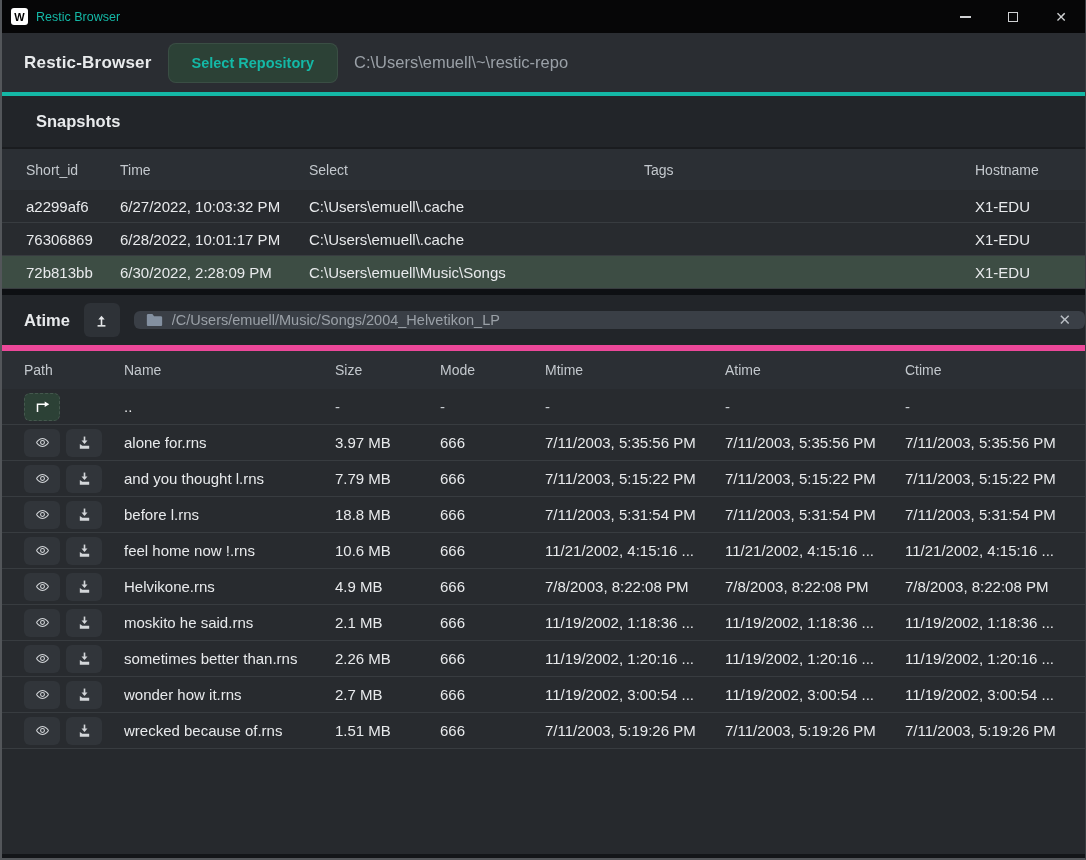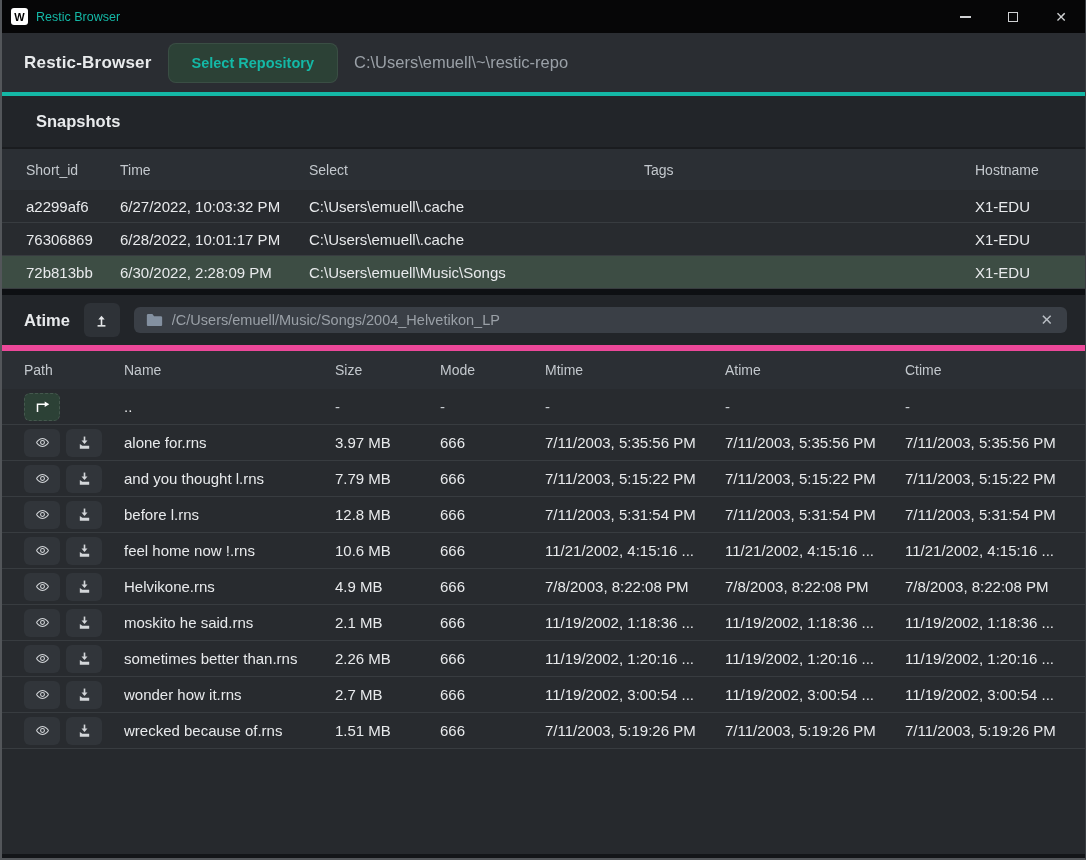--- a/index.html
+++ b/index.html
@@ -46,21 +46,21 @@
     font-size:15px; cursor:pointer; }
   .snap-row.selected{ background:var(--selected_row,#3d4d44); }
   .gapbar{ height:6px; background:#0e1013; flex:0 0 auto; }
 
   
   .files-bar{ height:50px; background:var(--base_bg,#222529); display:flex; align-items:center;
     padding-left:22px; gap:14px; flex:0 0 auto; }
   .files-title{ font-size:16.5px; font-weight:bold; }
   .up-btn{ width:36px; height:34px; border:none; border-radius:6px; background:#2e3237; cursor:pointer;
     display:flex; align-items:center; justify-content:center; }
-  .path-box{ flex:1; margin-right:18px; height:26px; background:var(--input_bg,#3a3f46); border-radius:6px;
+  .path-box{ flex:1; height:18px; background:var(--input_bg,#3a3f46); border-radius:6px;
     display:flex; align-items:center; gap:9px; padding:0 12px; cursor:text; }
   .path-text{ color:var(--text_muted,#a0a6ad); font-size:14.5px; flex:1; white-space:nowrap; overflow:hidden; }
   .clear-btn{ background:none; border:none; color:#b9bec4; font-size:15px; cursor:pointer; padding:0 2px; }
 
   
   .files-grid{ display:grid; grid-template-columns:100px 211px 105px 105px 180px 180px 1fr; align-items:center; padding:0 22px; }
   .files-header{ height:44px; background:var(--panel_header_bg,#2b2f34); border-top:6px solid #ec4899; }
   .frow{ height:36px; background:var(--row_bg,#282b2f); border-bottom:1px solid var(--row_border,#383c40); font-size:15px; }
   .cellbtns{ display:flex; gap:6px; align-items:center; }
   .iconbtn{ width:36px; height:28px; border:none; border-radius:6px; background:#31353a; cursor:pointer;
@@ -244,21 +244,21 @@
         </button>
         <button class="iconbtn">
           <svg width="15" height="15" viewBox="0 0 24 24">
             <rect x="10.7" y="2.5" width="2.6" height="7" fill="#d3d6d9"></rect>
             <path d="M7.2 8.7h9.6L12 14.2z" fill="#d3d6d9"></path>
             <path d="M4.5 14.5l4 2.5h11v5h-15z" fill="#d3d6d9"></path>
           </svg>
         </button>
       </div>
       <div class="cname">before l.rns</div>
-      <div>12.8 MB</div>
+      <div>18.8 MB</div>
       <div>666</div>
       <div>7/11/2003, 5:31:54 PM</div>
       <div>7/11/2003, 5:31:54 PM</div>
       <div>7/11/2003, 5:31:54 PM</div>
     </div>
 
     <div class="files-grid frow">
       <div class="cellbtns">
         <button class="iconbtn">
           <svg width="19" height="15" viewBox="0 0 24 24">

